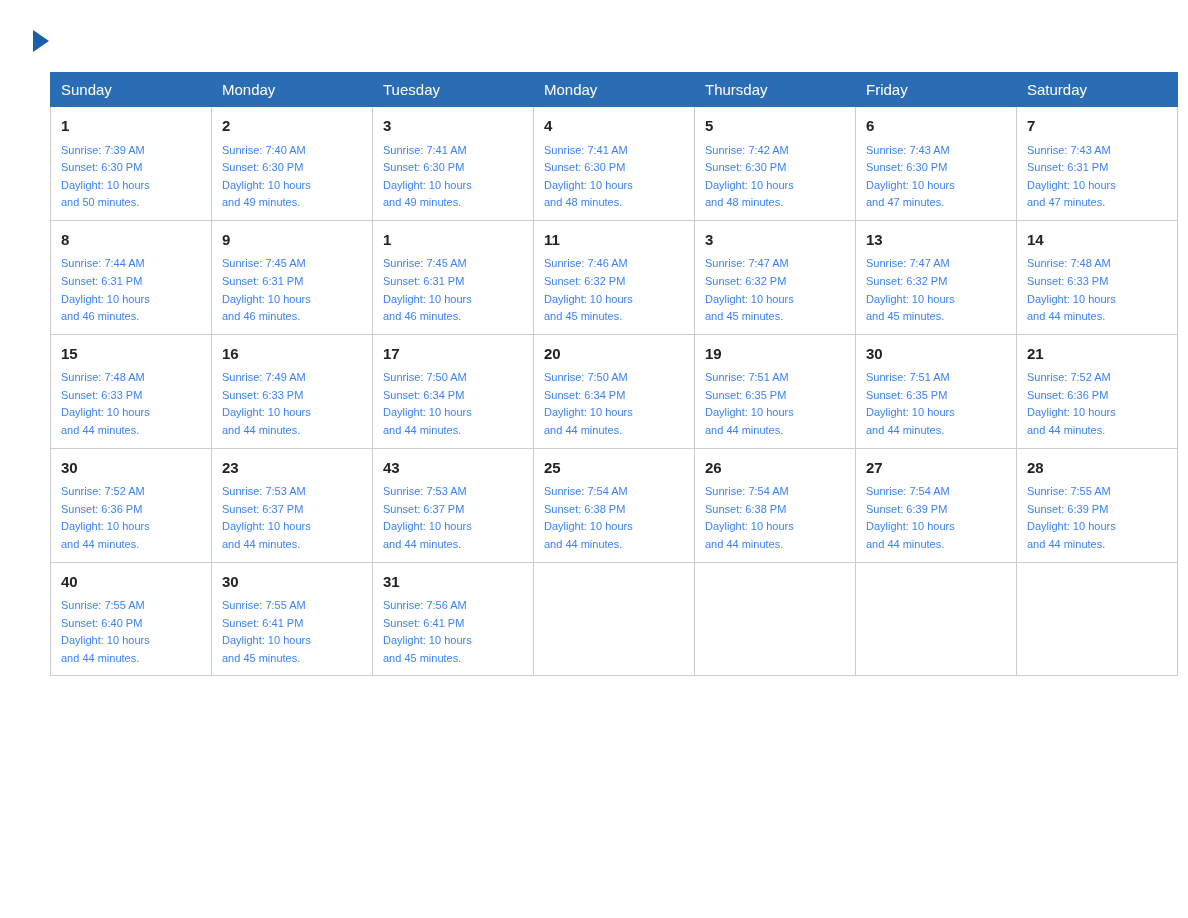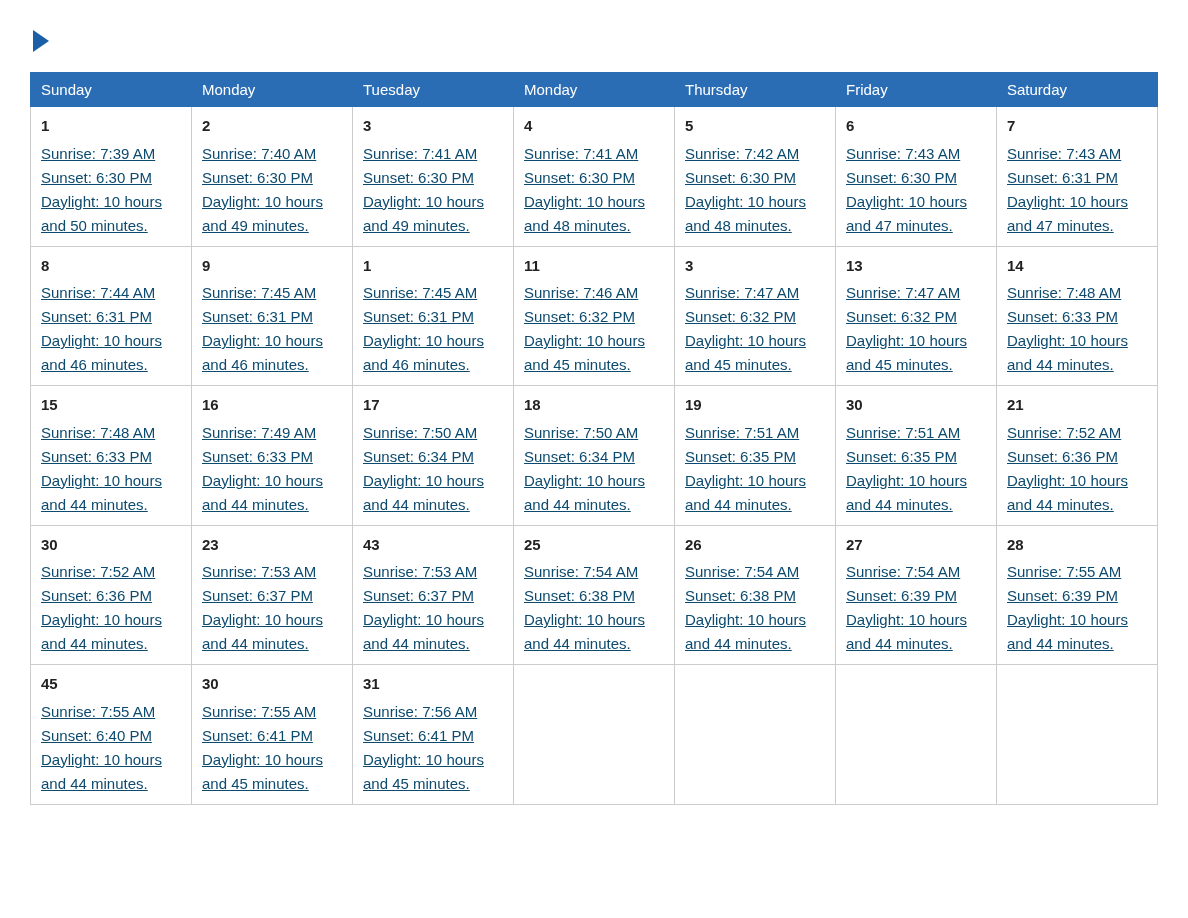--- a/index.html
+++ b/index.html
@@ -27,20 +27,21 @@
     }
     .location-title {
       font-size: 22px;
       color: #444;
       margin-top: 5px;
     }
     .calendar-table {
       width: 100%;
       border-collapse: collapse;
       table-layout: fixed;
+      margin-left: 20px;
     }
     .calendar-table th {
       background-color: #2a6db5;
       color: #fff;
       text-align: left;
       padding: 8px 10px;
       font-size: 15px;
       font-weight: normal;
       border: 1px solid #2a6db5;
     }
@@ -56,24 +57,23 @@
     .calendar-table td.empty {
       background: #fff;
     }
     .day-number {
       font-size: 15px;
       font-weight: bold;
       color: #222;
       margin-bottom: 4px;
     }
     .day-info {
-      color: #0c4a6e;
-      font-size: 15px;
+      color: #3b82f6;
+      font-size: 11px;
       line-height: 1.6;
-      text-decoration: underline;
     }
     .logo-wrapper {
       margin-top: 10px;
     }
     .logo-row1 {
       display: flex;
       align-items: center;
     }
     .general-text {
       font-size: 30px;
@@ -194,21 +194,21 @@
         </td>
         <td>
           <div class="day-number">16</div>
 <div class="day-info">Sunrise: 7:49 AM<br>Sunset: 6:33 PM<br>Daylight: 10 hours<br>and 44 minutes.</div>
         </td>
         <td>
           <div class="day-number">17</div>
 <div class="day-info">Sunrise: 7:50 AM<br>Sunset: 6:34 PM<br>Daylight: 10 hours<br>and 44 minutes.</div>
         </td>
         <td>
-          <div class="day-number">18</div>
+          <div class="day-number">20</div>
 <div class="day-info">Sunrise: 7:50 AM<br>Sunset: 6:34 PM<br>Daylight: 10 hours<br>and 44 minutes.</div>
         </td>
         <td>
           <div class="day-number">19</div>
 <div class="day-info">Sunrise: 7:51 AM<br>Sunset: 6:35 PM<br>Daylight: 10 hours<br>and 44 minutes.</div>
         </td>
         <td>
           <div class="day-number">30</div>
 <div class="day-info">Sunrise: 7:51 AM<br>Sunset: 6:35 PM<br>Daylight: 10 hours<br>and 44 minutes.</div>
         </td>
@@ -242,21 +242,21 @@
           <div class="day-number">27</div>
 <div class="day-info">Sunrise: 7:54 AM<br>Sunset: 6:39 PM<br>Daylight: 10 hours<br>and 44 minutes.</div>
         </td>
         <td>
           <div class="day-number">28</div>
 <div class="day-info">Sunrise: 7:55 AM<br>Sunset: 6:39 PM<br>Daylight: 10 hours<br>and 44 minutes.</div>
         </td>
       </tr>
       <tr>
         <td>
-          <div class="day-number">45</div>
+          <div class="day-number">40</div>
 <div class="day-info">Sunrise: 7:55 AM<br>Sunset: 6:40 PM<br>Daylight: 10 hours<br>and 44 minutes.</div>
         </td>
         <td>
           <div class="day-number">30</div>
 <div class="day-info">Sunrise: 7:55 AM<br>Sunset: 6:41 PM<br>Daylight: 10 hours<br>and 45 minutes.</div>
         </td>
         <td>
           <div class="day-number">31</div>
 <div class="day-info">Sunrise: 7:56 AM<br>Sunset: 6:41 PM<br>Daylight: 10 hours<br>and 45 minutes.</div>
         </td>

